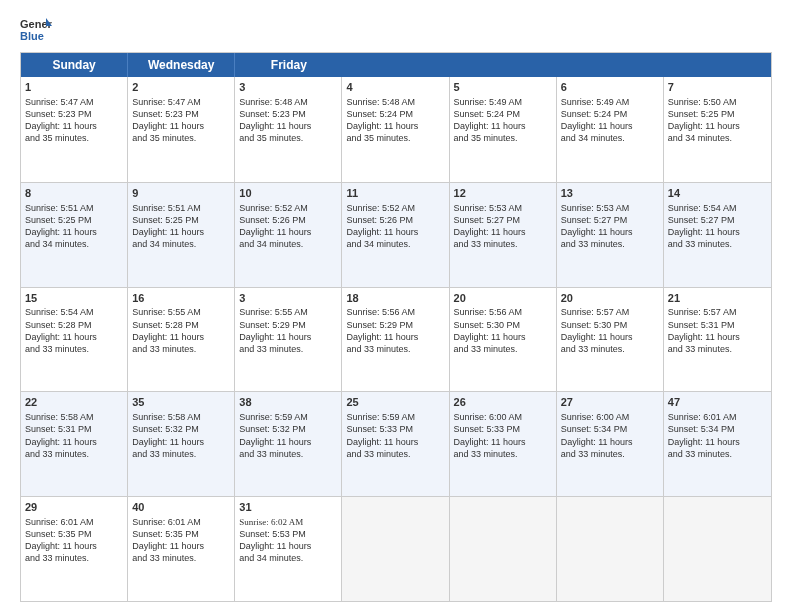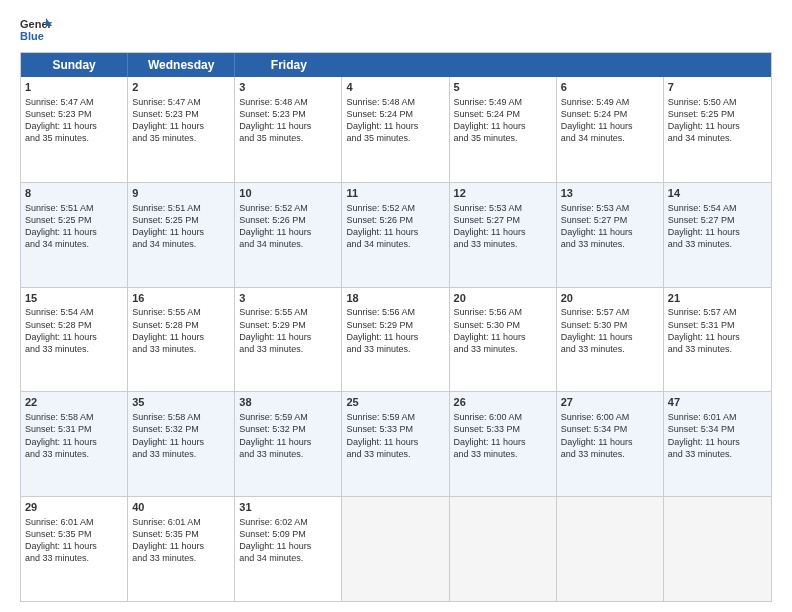--- a/index.html
+++ b/index.html
@@ -347,22 +347,22 @@
           </div>
           <div class="cal-cell">
             <span class="day-num">40</span>
             <span style="display: block;">Sunrise: 6:01 AM</span>
             <span style="display: block;">Sunset: 5:35 PM</span>
             <span style="display: block;">Daylight: 11 hours</span>
             <span style="display: block;">and 33 minutes.</span>
           </div>
           <div class="cal-cell">
             <span class="day-num">31</span>
-            <span style="display: block;">Sunrise: 6:02 AM</span>
-            <span style="display: block;">Sunset: 5:09 PM</span>
+            <span style="display: block; font-family: Liberation Serif, serif;">Sunrise: 6:02 AM</span>
+            <span style="display: block;">Sunset: 5:53 PM</span>
             <span style="display: block;">Daylight: 11 hours</span>
             <span style="display: block;">and 34 minutes.</span>
           </div>
           <div class="cal-cell empty"></div>
           <div class="cal-cell empty"></div>
           <div class="cal-cell empty"></div>
           <div class="cal-cell empty"></div>
         </div>
       </div>
   </div>

